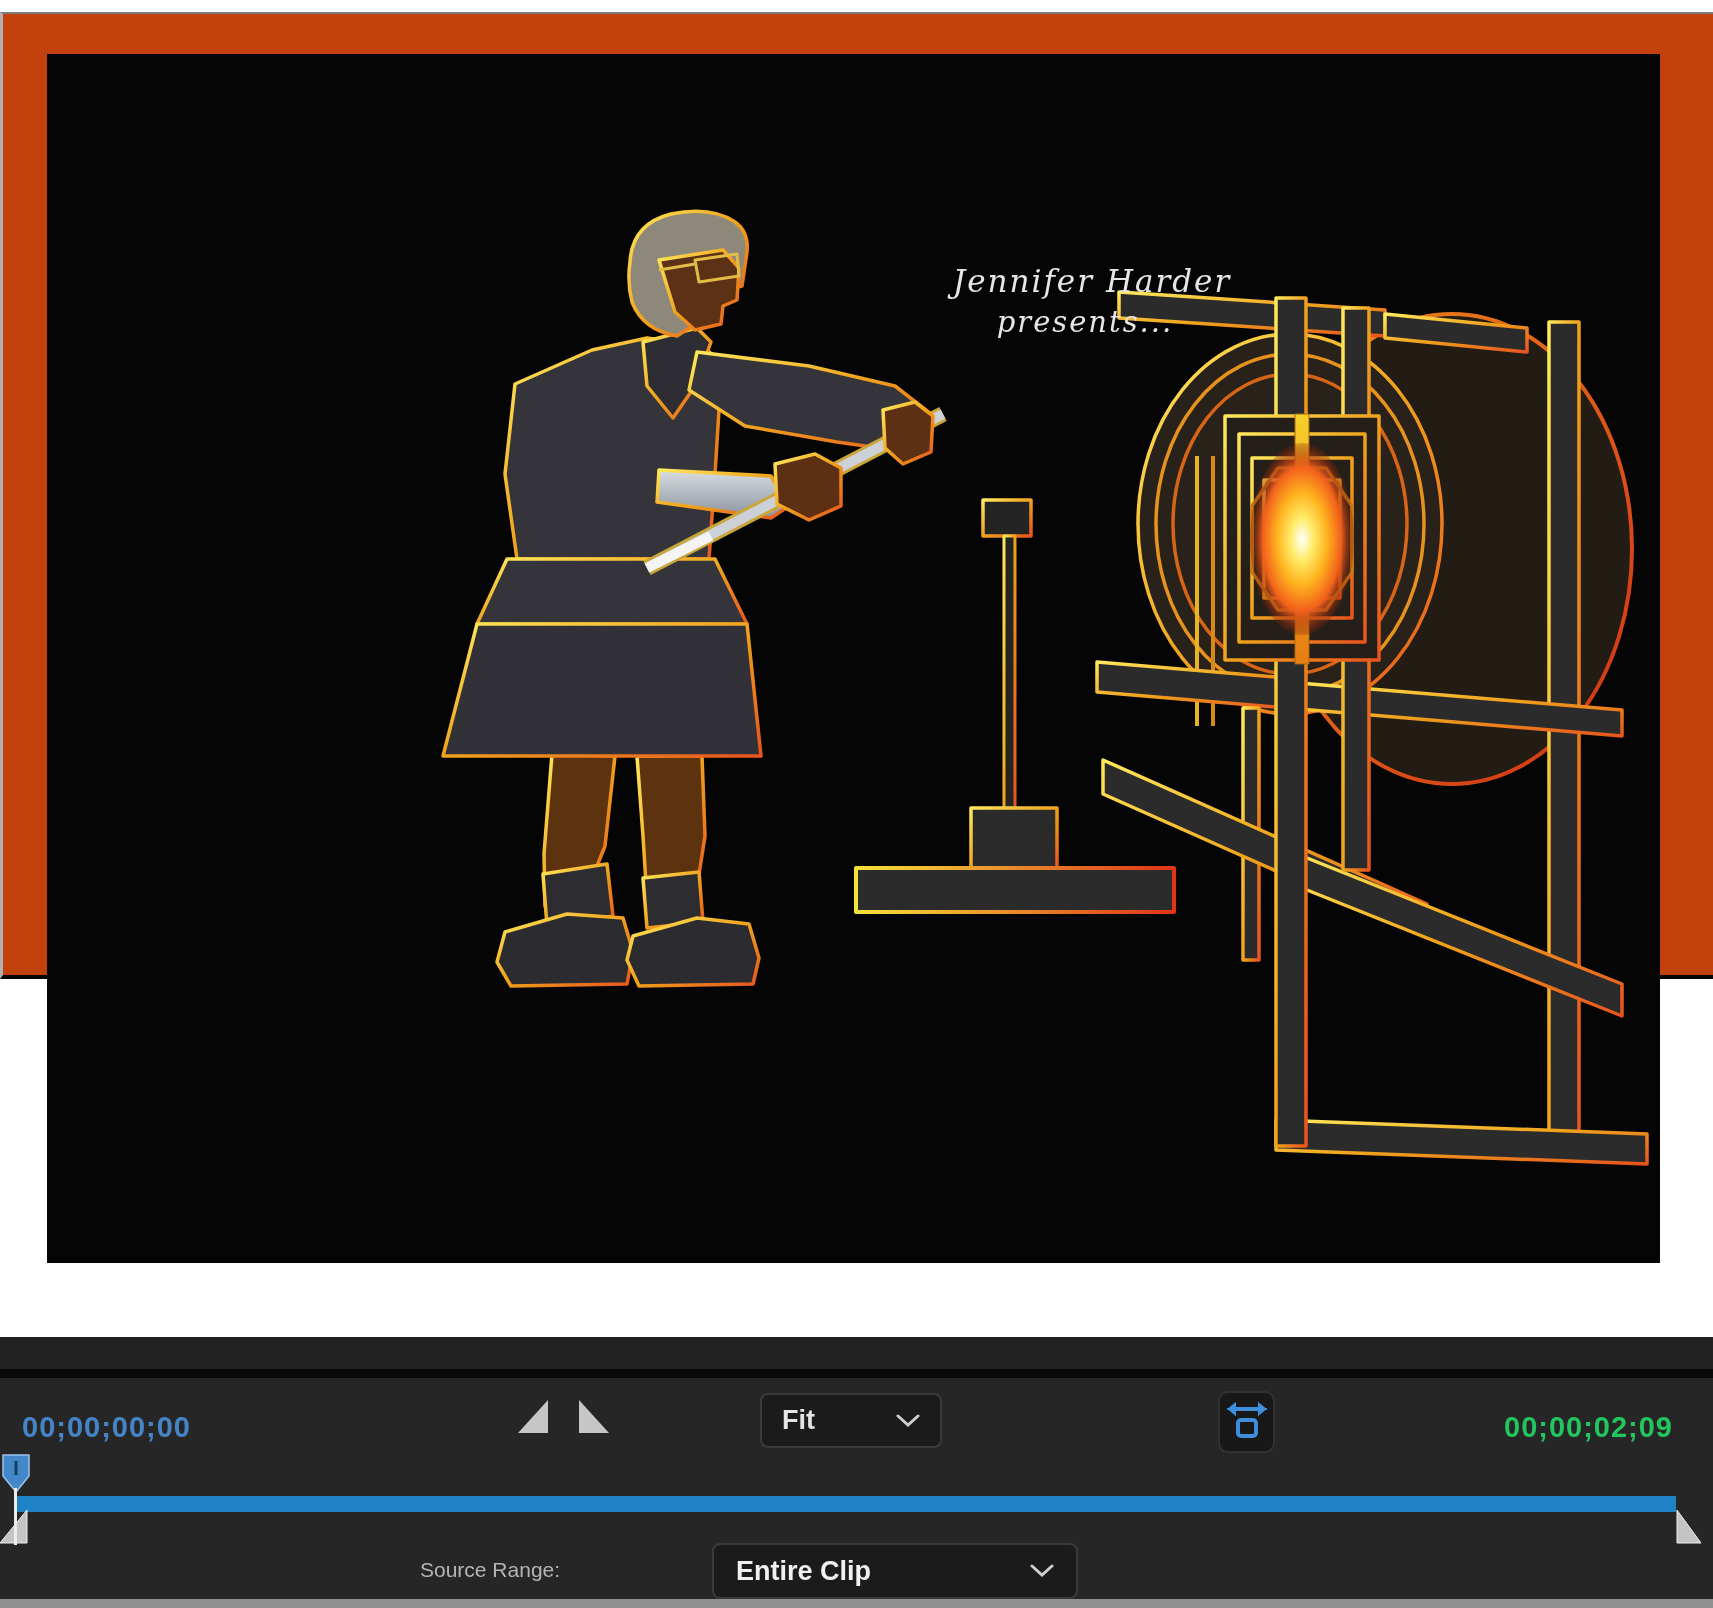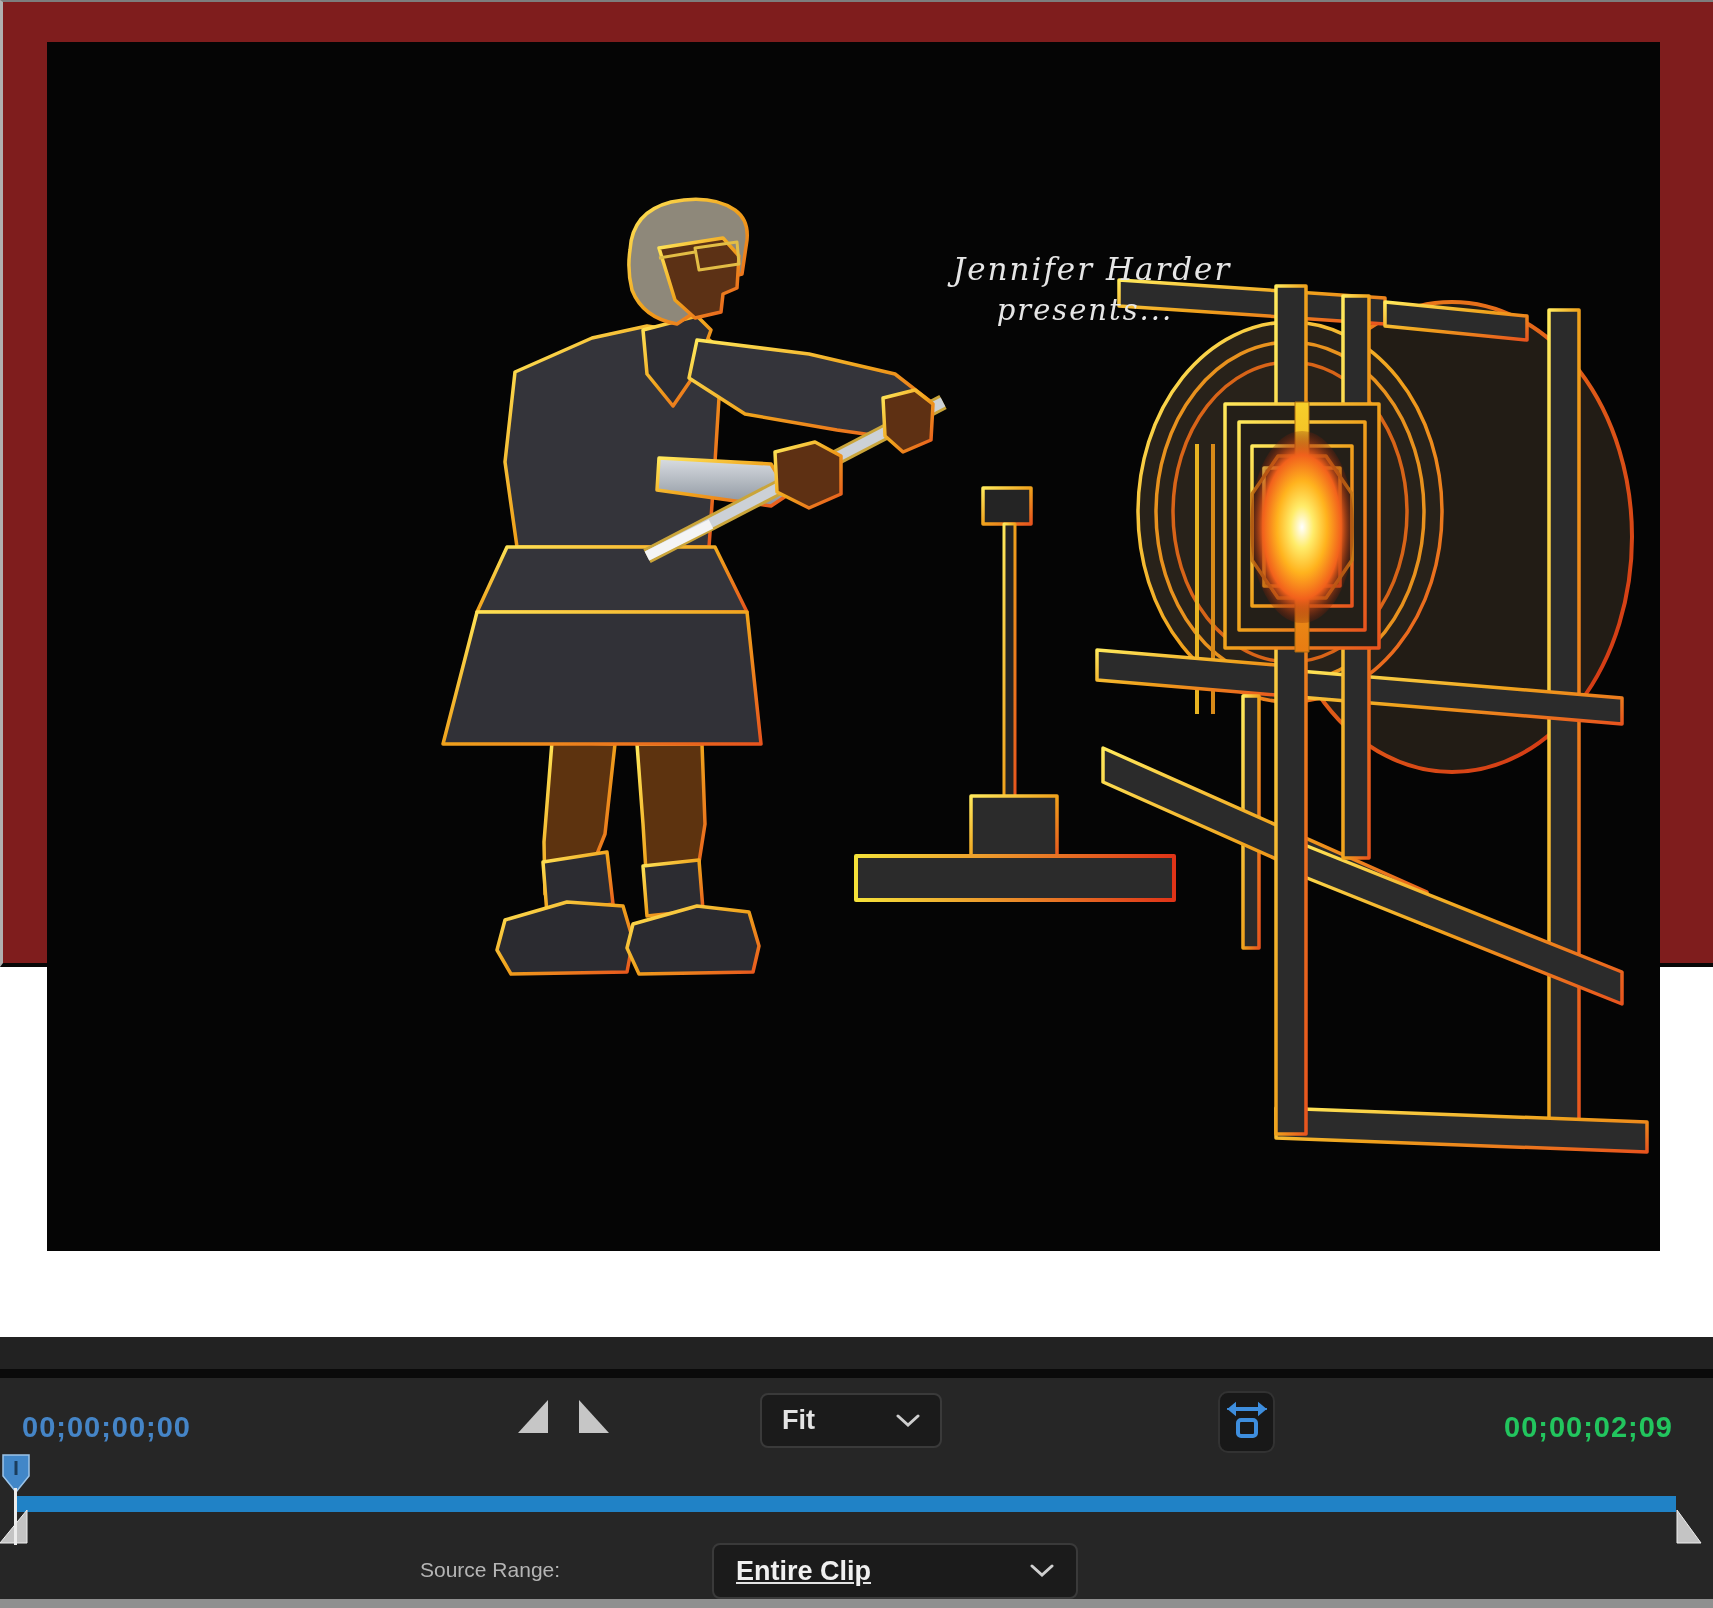--- a/index.html
+++ b/index.html
@@ -1,21 +1,21 @@
 <!DOCTYPE html>
 <html><head>
 <meta charset="utf-8">
 <style>
   html,body{margin:0;padding:0;background:#ffffff;}
   #stage{position:relative;width:1713px;height:1608px;background:#ffffff;overflow:hidden;
          font-family:"Liberation Sans",sans-serif;}
 
   
-  #preview-panel{position:absolute;left:0;top:0;width:1713px;height:967px;
-    background:#7f1d1d;border-left:3px solid #b0b0b0;border-top:2px solid #7d7d7d;
+  #preview-panel{position:absolute;left:0;top:12px;width:1713px;height:967px;
+    background:#c2410c;border-left:3px solid #b0b0b0;border-top:2px solid #7d7d7d;
     border-bottom:4px solid #070707;box-sizing:border-box;}
   #video-canvas{position:absolute;left:44px;top:40px;width:1613px;height:1209px;background:#050505;}
   #video-canvas svg{display:block;width:100%;height:100%;}
 
   
   #panel-gap{position:absolute;left:0;top:1302px;width:1713px;height:35px;background:#ffffff;}
 
   
   #controls-panel{position:absolute;left:0;top:1337px;width:1713px;height:271px;background:#262626;}
   #controls-top-strip{position:absolute;left:0;top:0;width:100%;height:32px;background:#222222;}
@@ -26,21 +26,21 @@
   #timecode-duration{right:40px;color:#22c55e;}
 
   .step-btn{position:absolute;top:63px;width:32px;height:34px;cursor:pointer;}
   #step-back-btn{left:517px;}
   #step-forward-btn{left:578px;}
 
   .dropdown{position:absolute;background:#1b1b1b;border:2px solid #3a3a3a;border-radius:8px;
     box-sizing:border-box;display:flex;align-items:center;color:#e4e4e4;cursor:pointer;}
   #fit-dropdown{left:760px;top:56px;width:182px;height:55px;font-size:27px;font-weight:bold;padding:16px 20px;}
   #fit-dropdown .dd-label{flex:1;text-align:left;}
-  #clip-dropdown{left:712px;top:206px;width:366px;height:56px;font-size:27px;font-weight:bold;padding:16px 22px;text-decoration:underline;}
+  #clip-dropdown{left:712px;top:206px;width:366px;height:56px;font-size:27px;font-weight:bold;padding:16px 22px;}
   #clip-dropdown .dd-label{flex:1;text-align:left;color:#f0f0f0;}
 
   #expand-btn{position:absolute;left:1218px;top:54px;width:57px;height:62px;background:#181818;
     border:2px solid #323232;border-radius:10px;box-sizing:border-box;
     display:flex;align-items:center;justify-content:center;cursor:pointer;}
 
   #playhead{position:absolute;left:2px;top:117px;width:28px;height:40px;}
   #playhead-line{position:absolute;left:14px;top:151px;width:3px;height:57px;background:#ececec;z-index:3;}
   #scrub-bar{position:absolute;left:16px;top:159px;width:1660px;height:16px;background:#2082c6;z-index:2;}
   .trim-handle{position:absolute;top:172px;width:28px;height:35px;z-index:2;}

